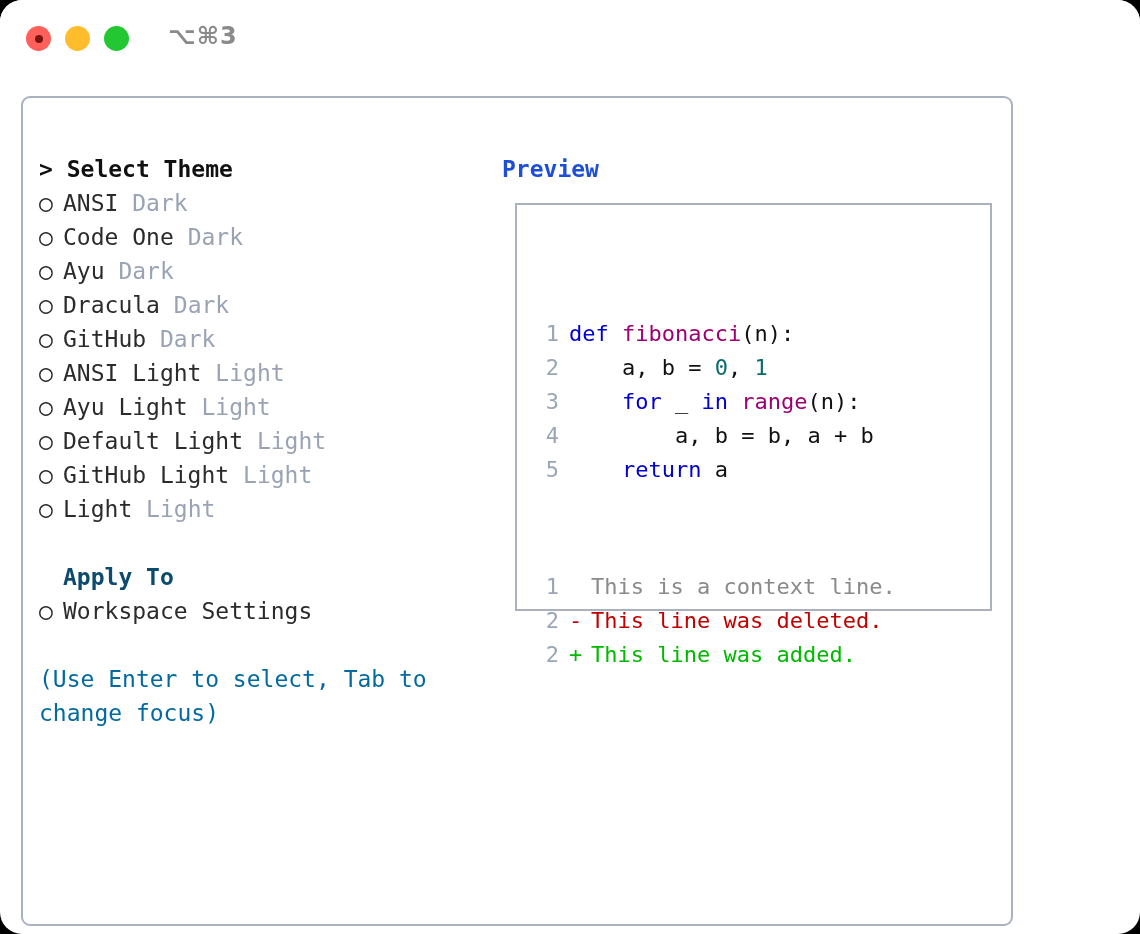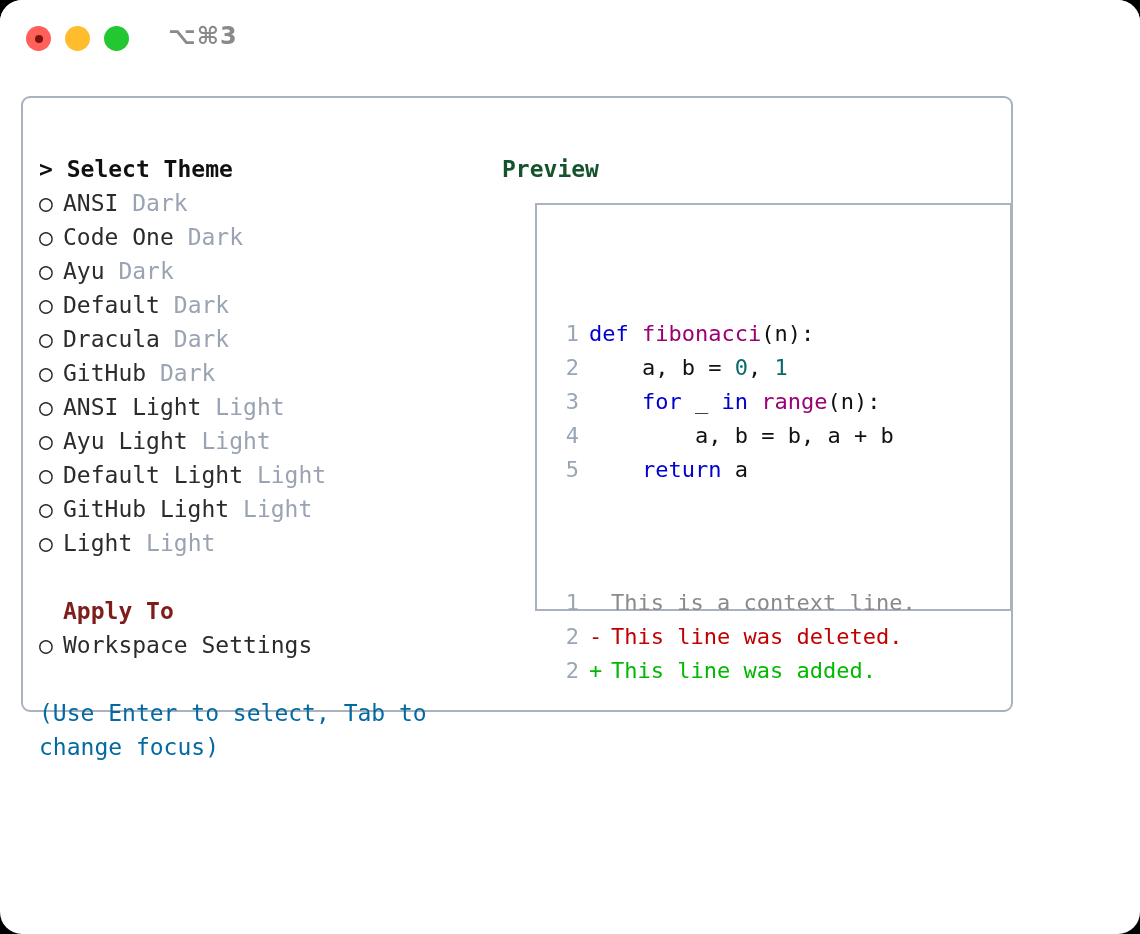--- a/index.html
+++ b/index.html
@@ -72,21 +72,21 @@
     font-weight: 600;
     white-space: pre;
   }
 
   
   .panel {
     position: absolute;
     left: 21px;
     top: 96px;
     width: 992px;
-    height: 616px;
+    height: 830px;
     border: 2px solid #aab2c0;
     border-radius: 9px;
     background: #ffffff;
     box-sizing: border-box;
   }
 
   .cols {
     position: absolute;
     left: 0; top: 0;
     width: 100%; height: 100%;
@@ -126,46 +126,46 @@
     color: #2b2b2b;
   }
   .opt.selected .marker { color: #07a838; }
   .opt.selected .label  { color: #07a838; }
   .opt .label { color: #2b2b2b; }
   .opt .badge { color: #9aa3b3; }
 
   .apply-head {
     font-size: 23px;
     line-height: 34px;
-    color: #7f1d1d;
+    color: #0c4a6e;
     white-space: pre;
     font-weight: bold;
     padding-left: 24px;
   }
 
   .spacer-line { height: 34px; }
 
   .hint {
     font-size: 23px;
     line-height: 34px;
     color: #0369a1;
     width: 420px;
   }
 
   
   .preview-title {
     font-size: 23px;
     line-height: 34px;
     font-weight: bold;
-    color: #14532d;
+    color: #1d4ed8;
   }
 
   .preview-box {
     position: absolute;
-    left: 33px;
+    left: 13px;
     top: 51px;
     width: 477px;
     height: 408px;
     border: 2px solid #aab2c0;
     background: #ffffff;
     box-sizing: border-box;
   }
 
   .code {
     position: absolute;
@@ -181,21 +181,21 @@
     text-align: right;
     color: #9aa5b5;
   }
   .gap { display: inline-block; width: 10px; }
 
   .tok-kw   { color: #0000cf; }
   .tok-fn   { color: #9c0073; }
   .tok-num  { color: #0a6b6b; }
   .tok-txt  { color: #111111; }
 
-  .diff { margin-top: 31px; }
+  .diff { margin-top: 15px; }
   .d-ctx { color: #8a8a8a; }
   .d-del { color: #c10000; }
   .d-add { color: #00b900; }
   .d-sign { display: inline-block; width: 22px; }
 </style>
 </head>
 <body>
 
 <div class="window">
 
@@ -211,21 +211,20 @@
   <div class="panel">
     <div class="cols">
 
       <div class="col-left">
         <div class="section-title">&gt; Select Theme</div>
 
         <div id="theme-list">
             <div class="opt"><span class="marker">○</span><span class="label">ANSI</span><span> </span><span class="badge">Dark</span></div>
             <div class="opt"><span class="marker">○</span><span class="label">Code One</span><span> </span><span class="badge">Dark</span></div>
             <div class="opt"><span class="marker">○</span><span class="label">Ayu</span><span> </span><span class="badge">Dark</span></div>
-            <div class="opt"><span class="marker">○</span><span class="label">Default</span><span> </span><span class="badge">Dark</span></div>
             <div class="opt"><span class="marker">○</span><span class="label">Dracula</span><span> </span><span class="badge">Dark</span></div>
             <div class="opt"><span class="marker">○</span><span class="label">GitHub</span><span> </span><span class="badge">Dark</span></div>
             <div class="opt"><span class="marker">○</span><span class="label">ANSI Light</span><span> </span><span class="badge">Light</span></div>
             <div class="opt"><span class="marker">○</span><span class="label">Ayu Light</span><span> </span><span class="badge">Light</span></div>
             <div class="opt"><span class="marker">○</span><span class="label">Default Light</span><span> </span><span class="badge">Light</span></div>
             <div class="opt"><span class="marker">○</span><span class="label">GitHub Light</span><span> </span><span class="badge">Light</span></div>
             <div class="opt"><span class="marker">○</span><span class="label">Light</span><span> </span><span class="badge">Light</span></div>
           </div>
 
         <div class="spacer-line"></div>

